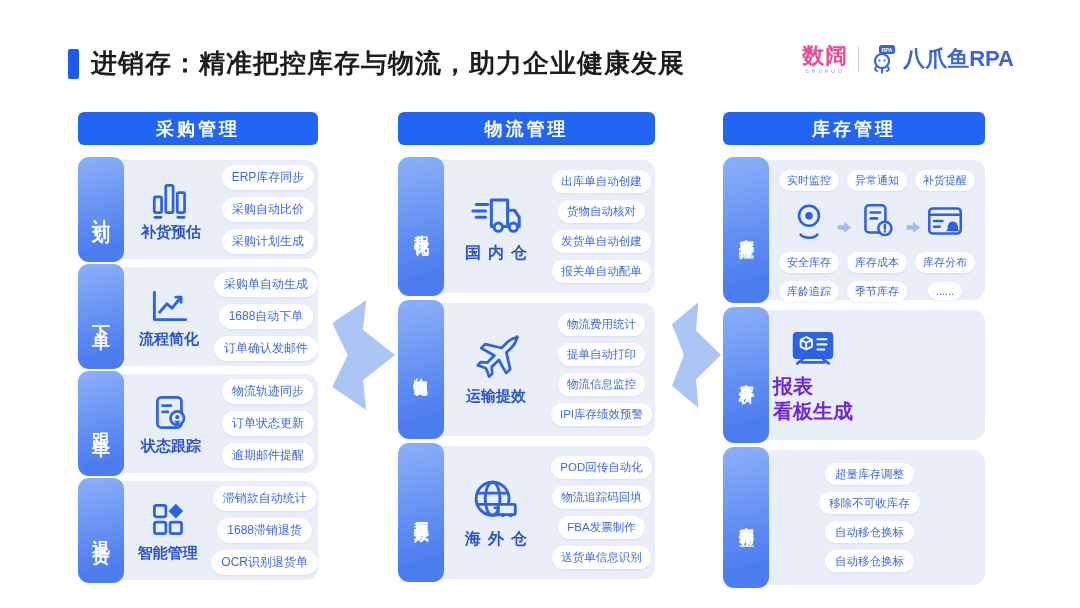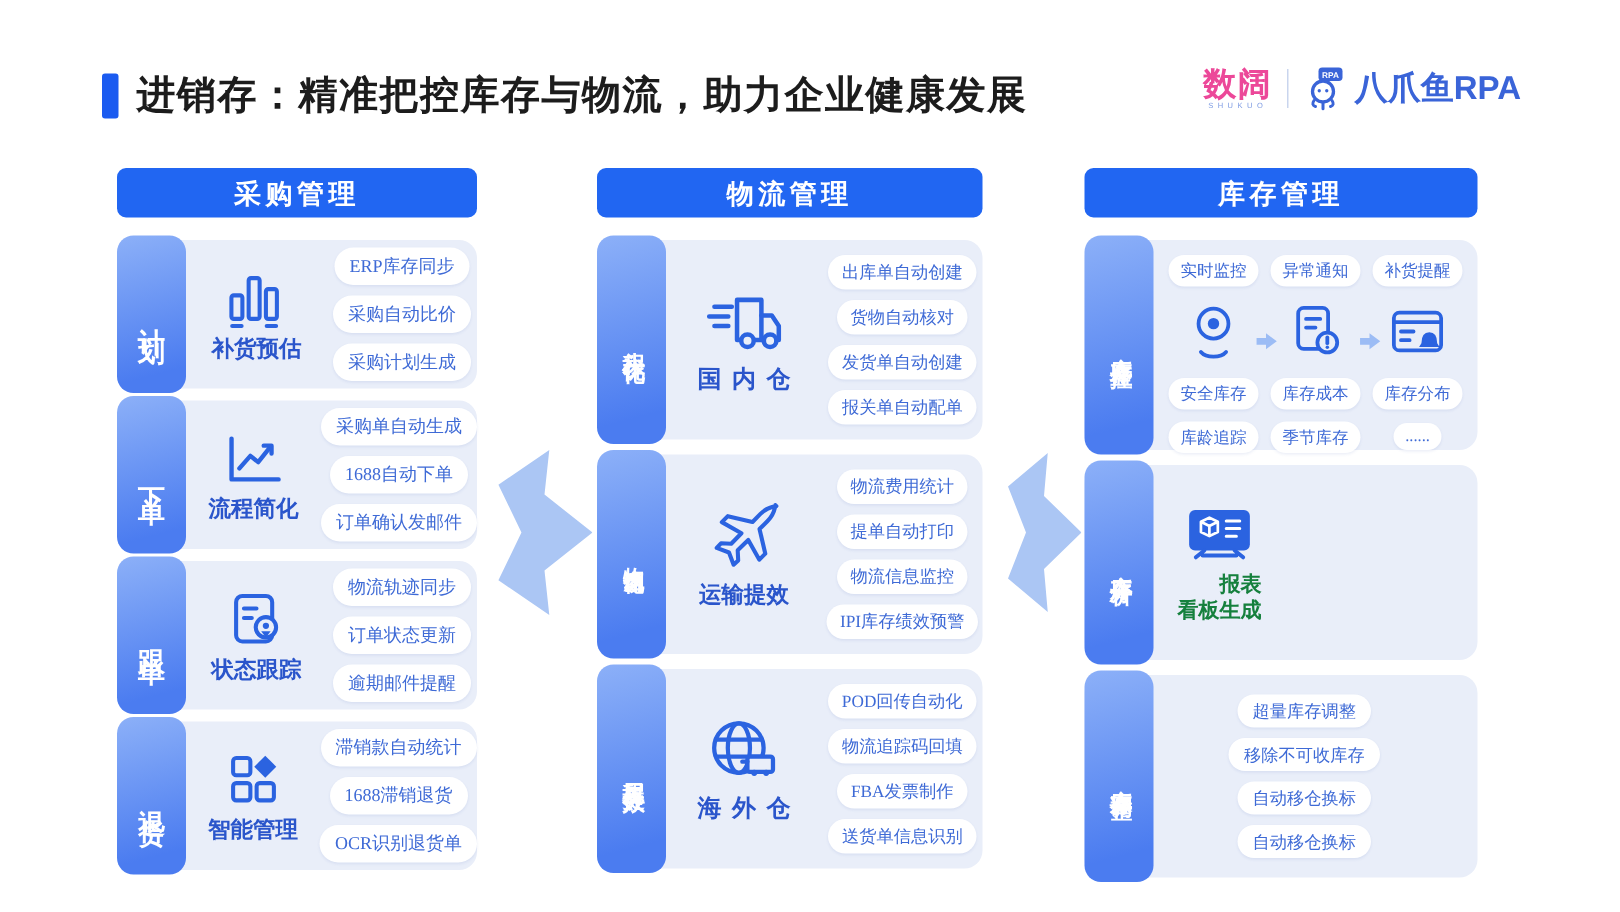--- a/index.html
+++ b/index.html
@@ -13,21 +13,21 @@
   .page-title { font-size:26px; font-weight:700; color:#1c1c1c; letter-spacing:1px; }
   .logo-box { position:absolute; right:66px; top:44px; display:flex; align-items:center; gap:10px; }
   .brand-wrap { display:flex; flex-direction:column; align-items:center; line-height:1; }
   .brand-name { font-size:22px; font-weight:700; color:#ec4899; letter-spacing:1px; }
   .brand-sub { font-size:5px; color:#7e9be2; letter-spacing:3px; margin-top:2px; }
   .logo-divider { width:1px; height:26px; background:#c9d5ee; }
   .partner-wrap { display:flex; align-items:center; gap:4px; }
   .partner-name { font-size:22px; font-weight:700; color:#3a64d8; }
 
   
-  .col { position:absolute; top:112px;font-family:Liberation Serif, serif; }
+  .col { position:absolute; top:112px; }
   .col-1 { left:78px;  width:240px; }
   .col-2 { left:398px; width:257px; }
   .col-3 { left:723px; width:262px; }
   .col-header { height:33px; border-radius:6px; background:#2166f2; color:#fff;
     font-size:18px; font-weight:700; letter-spacing:3px; display:flex;
     align-items:center; justify-content:center; }
 
   .row-card { position:relative; background:#e9eef9; border-radius:12px; }
   .col-1 .row-card { height:99px;  margin-top:15px; }
   .col-1 .row-card + .row-card { margin-top:8px; }
@@ -60,21 +60,21 @@
     display:grid; grid-template-columns:repeat(3,1fr); grid-template-rows:24px 48px 24px 24px;
     row-gap:5px; column-gap:4px; padding:8px 4px 6px 4px; align-items:center; justify-items:center; }
   .mon-grid .pill { font-size:11px; padding:3px 8px; }
   .mini-arrow { position:absolute; top:60px; }
   .mini-arrow.a1 { left:112px; }
   .mini-arrow.a2 { left:181px; }
 
   .ana-card { height:130px; margin-top:10px; }
   .ana-body { position:absolute; left:46px; right:0; top:0; bottom:0; display:flex; align-items:center; }
   .ana-icon-block { width:88px; display:flex; flex-direction:column; align-items:center; }
-  .ana-label { font-size:14px; font-weight:700; color:#15803d; line-height:1.25; text-align:right; }
+  .ana-label { font-size:20px; font-weight:700; color:#6d28d9; line-height:1.25; text-align:left; }
   .ana-pills { flex:1; display:grid; grid-template-columns:1fr 1fr; gap:8px 6px; padding-right:8px; justify-items:center; align-content:center; }
   .ana-pills .pill { font-size:11px; padding:3px 8px; }
 
   .adj-card { height:135px; margin-top:10px; }
   .adj-body { position:absolute; left:46px; right:0; top:0; bottom:0; display:flex; align-items:center; }
   .adj-icon-block { width:104px; display:flex; flex-direction:column; align-items:center; }
   .adj-pills { flex:1; display:flex; flex-direction:column; gap:7px; align-items:center; padding-right:15px; }
   .adj-pills .pill { font-size:11.5px; padding:3.5px 10px; }
 
   

